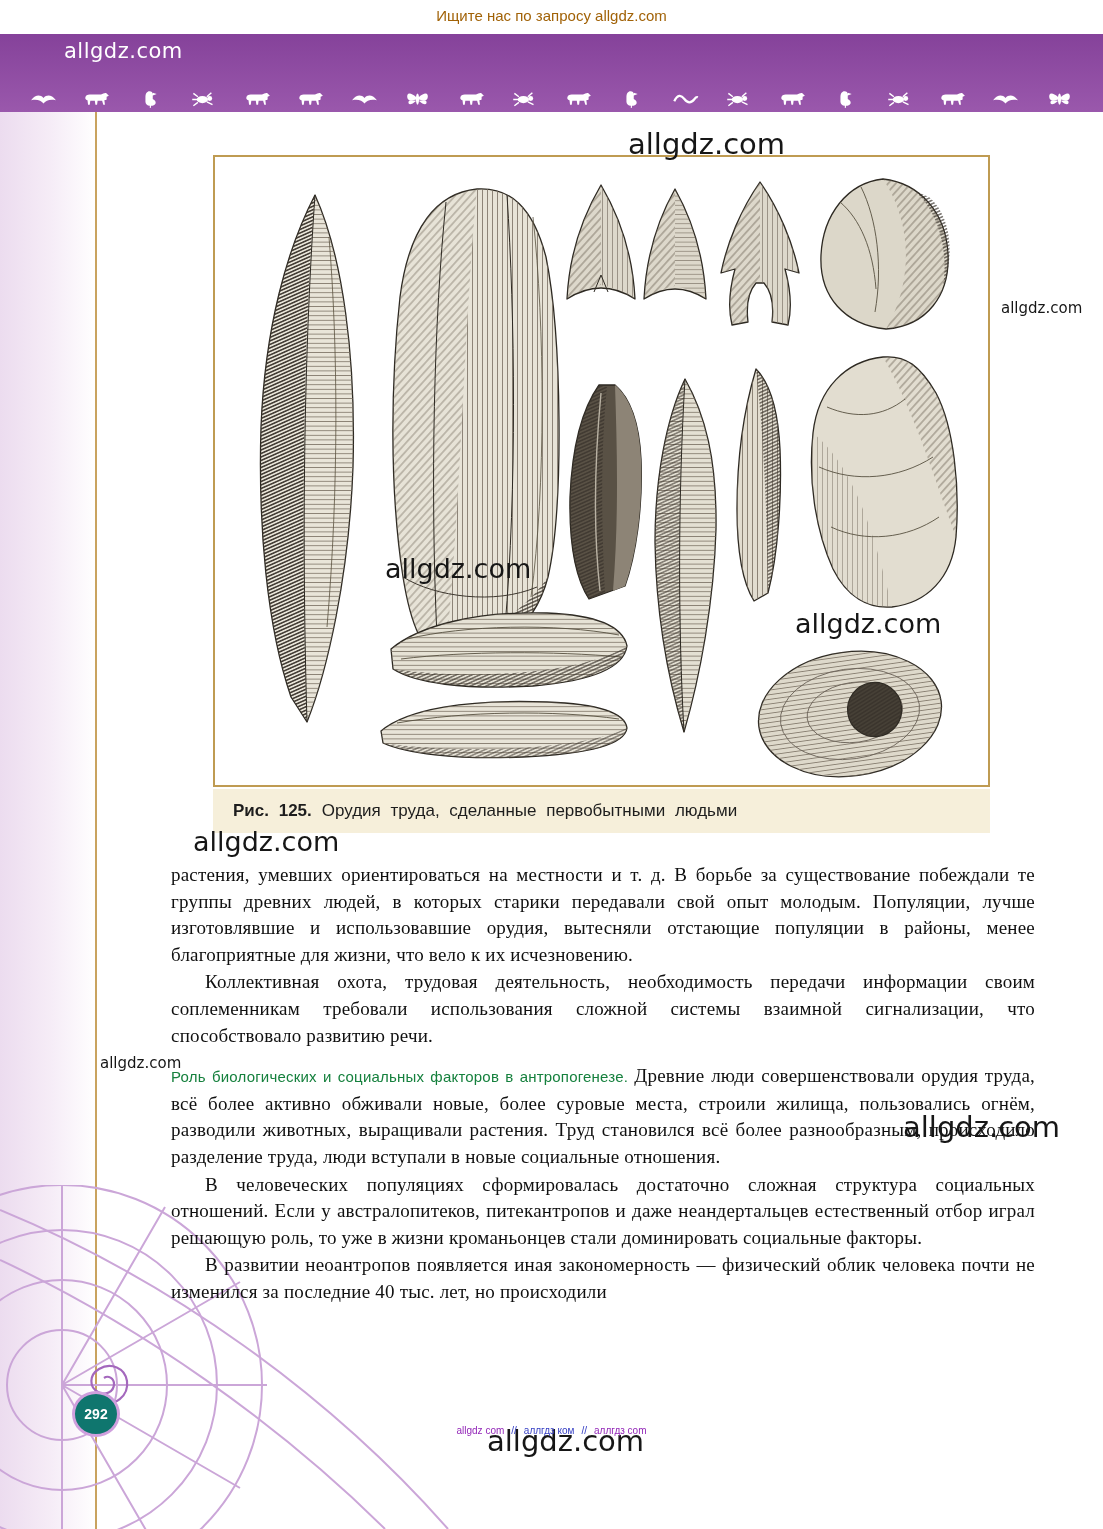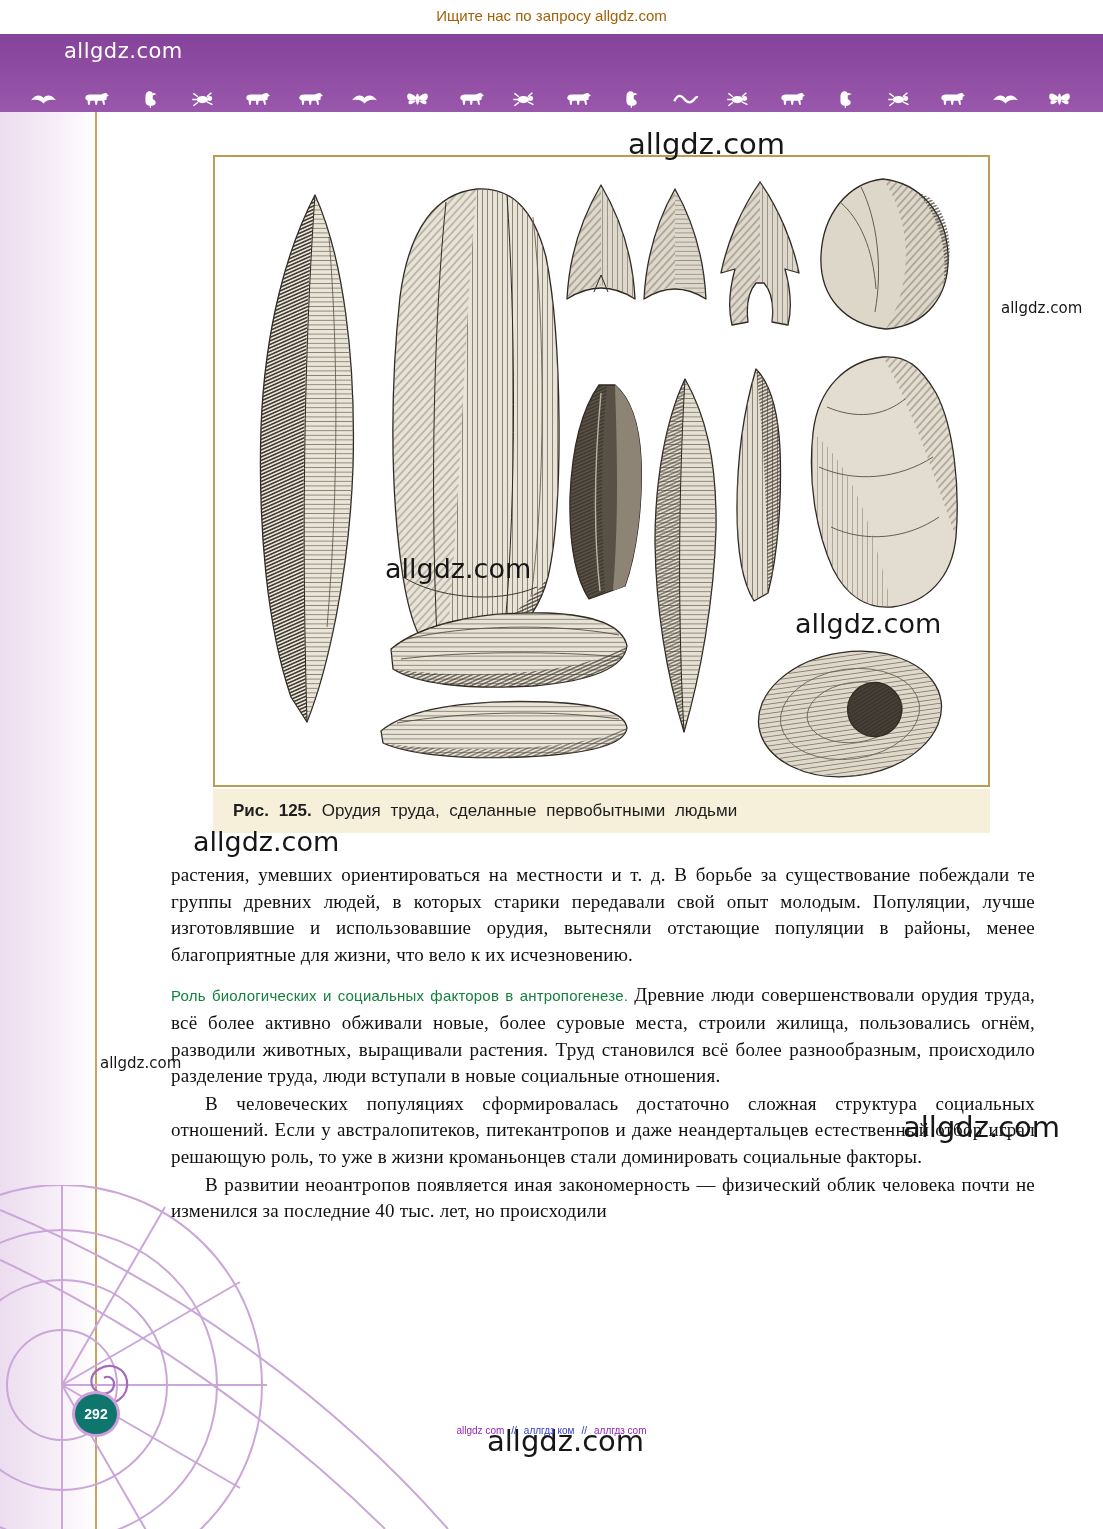--- a/index.html
+++ b/index.html
@@ -284,20 +284,21 @@
       </g>
     </svg>
   </figure>
 
   <div class="caption">
     <b>Рис. 125.</b><span>Орудия труда, сделанные первобытными людьми</span>
   </div>
 
   <main class="body">
       <p class="">растения, умевших ориентироваться на местности и т. д. В борьбе за существование побеждали те группы древних людей, в которых старики передавали свой опыт молодым. Популяции, лучше изготовлявшие и использовавшие орудия, вытесняли отстающие популяции в районы, менее благоприятные для жизни, что вело к их исчезновению.</p>
+      <p class="indent">Коллективная охота, трудовая деятельность, необходимость передачи информации своим соплеменникам требовали использования сложной системы взаимной сигнализации, что способствовало развитию речи.</p>
       <p class=" spaced"><span class="lead">Роль биологических и социальных факторов в антропогенезе. </span>Древние люди совершенствовали орудия труда, всё более активно обживали новые, более суровые места, строили жилища, пользовались огнём, разводили животных, выращивали растения. Труд становился всё более разнообразным, происходило разделение труда, люди вступали в новые социальные отношения.</p>
       <p class="indent">В человеческих популяциях сформировалась достаточно сложная структура социальных отношений. Если у австралопитеков, питекантропов и даже неандертальцев естественный отбор играл решающую роль, то уже в жизни кроманьонцев стали доминировать социальные факторы.</p>
       <p class="indent">В развитии неоантропов появляется иная закономерность — физический облик человека почти не изменился за последние 40 тыс. лет, но происходили</p>
     </main>
 
   <span class="wm wm-top">allgdz.com</span>
   <span class="wm wm-right">allgdz.com</span>
   <span class="wm wm-fig-left">allgdz.com</span>
   <span class="wm wm-fig-right">allgdz.com</span>
   <span class="wm wm-below-fig">allgdz.com</span>

